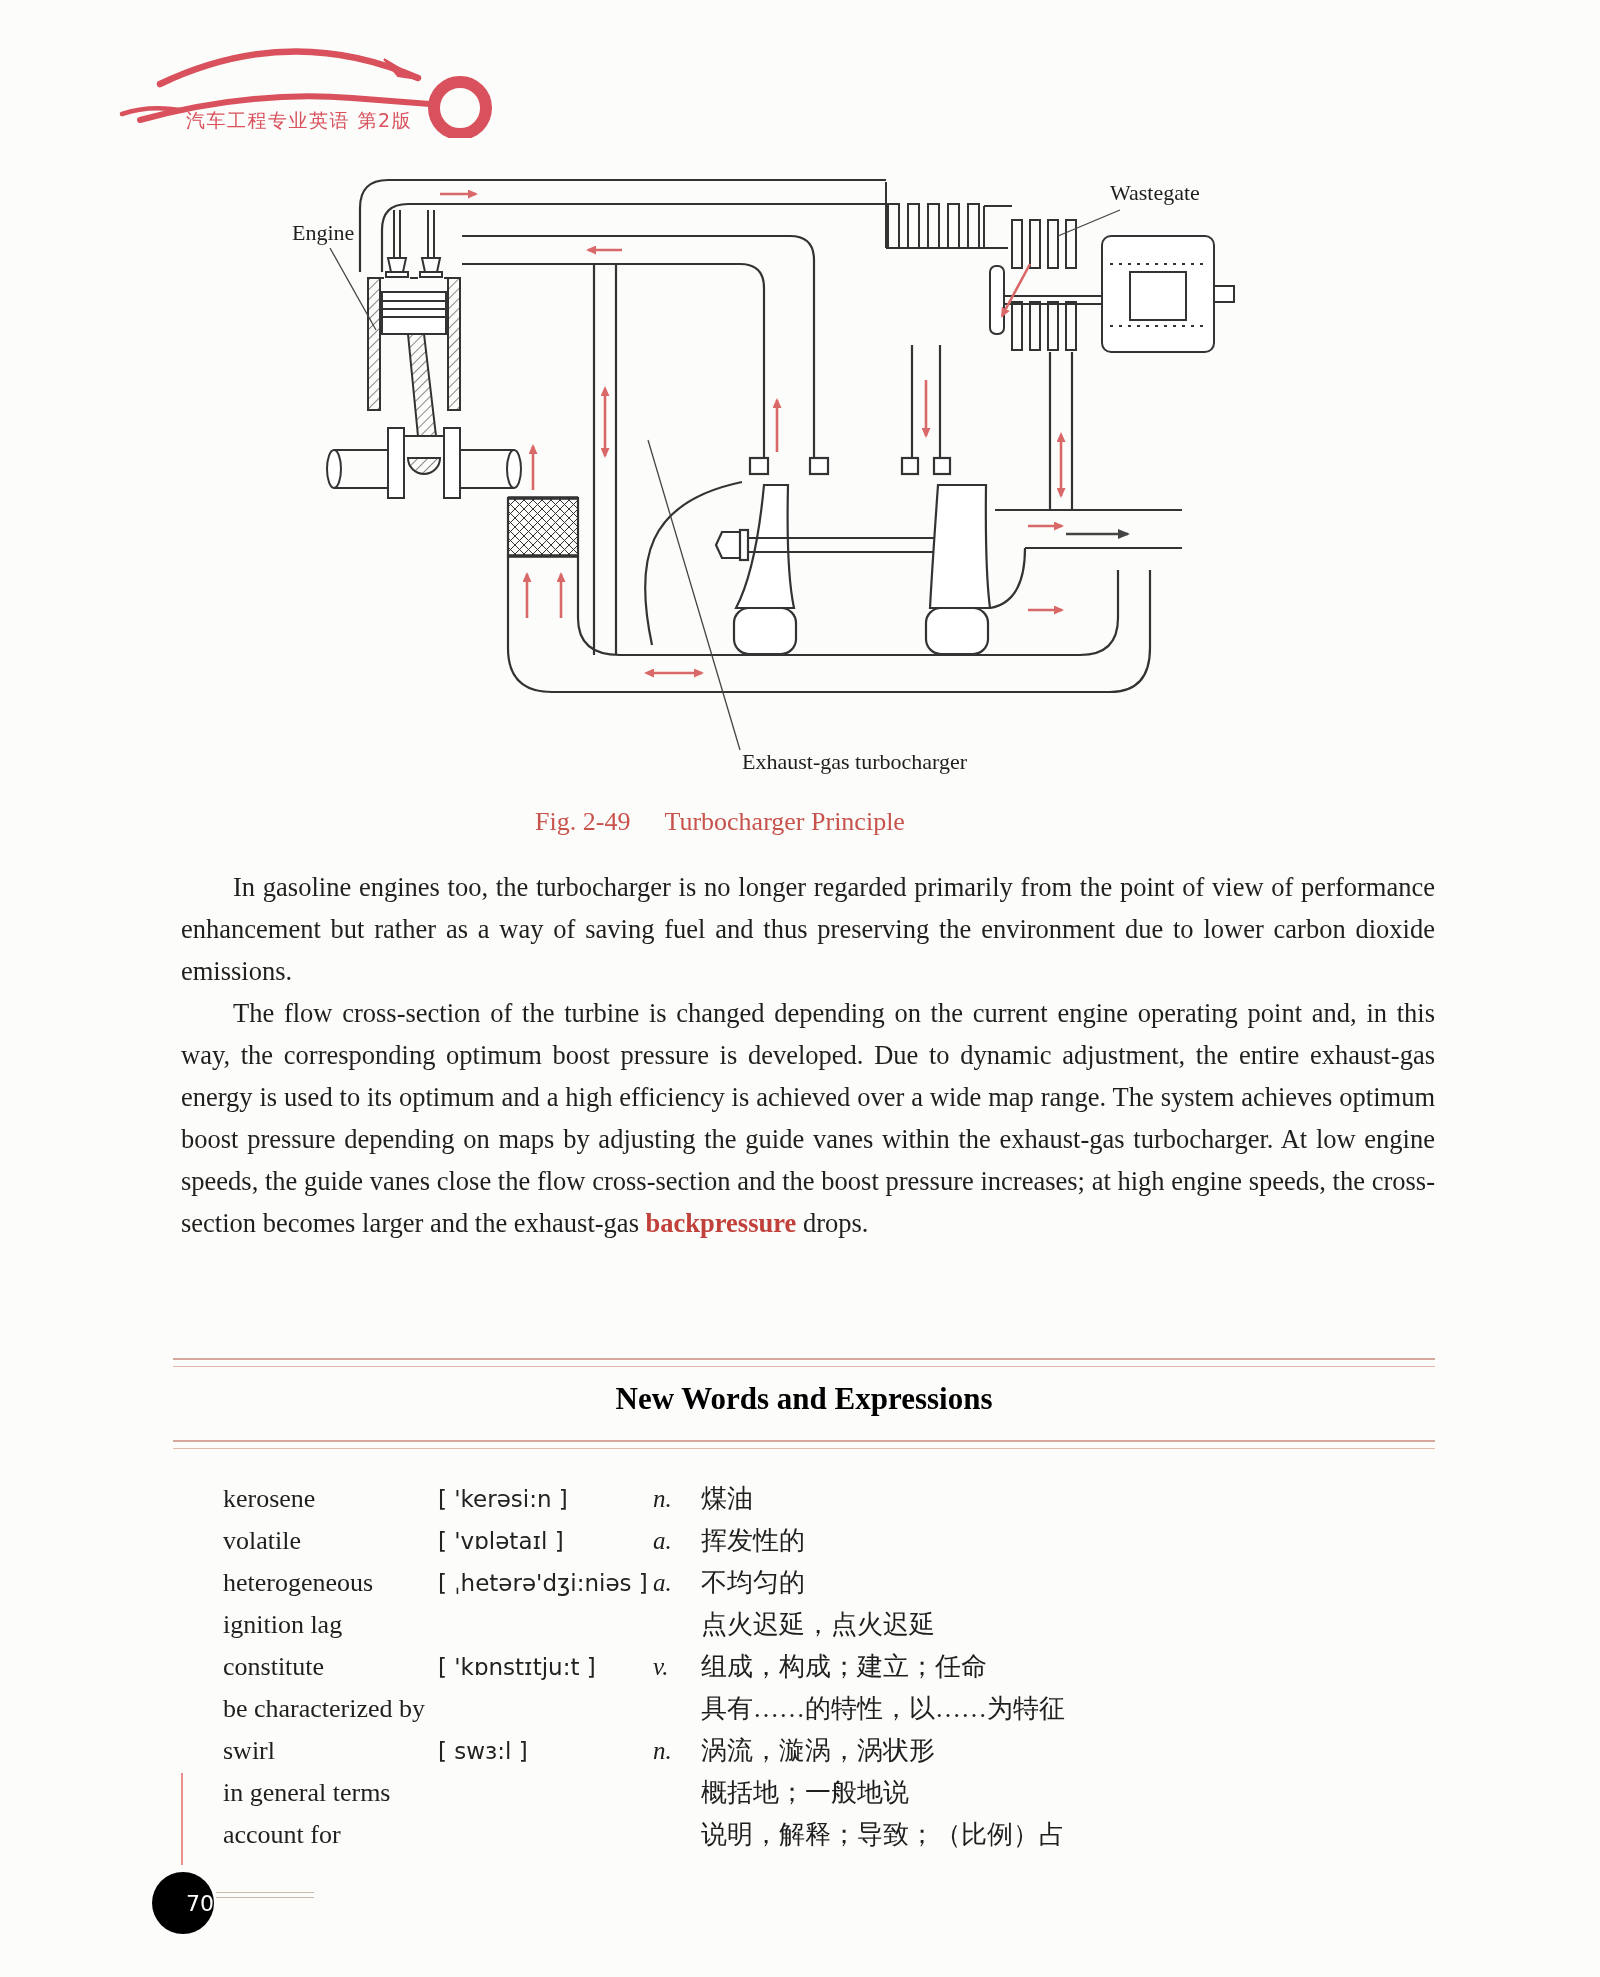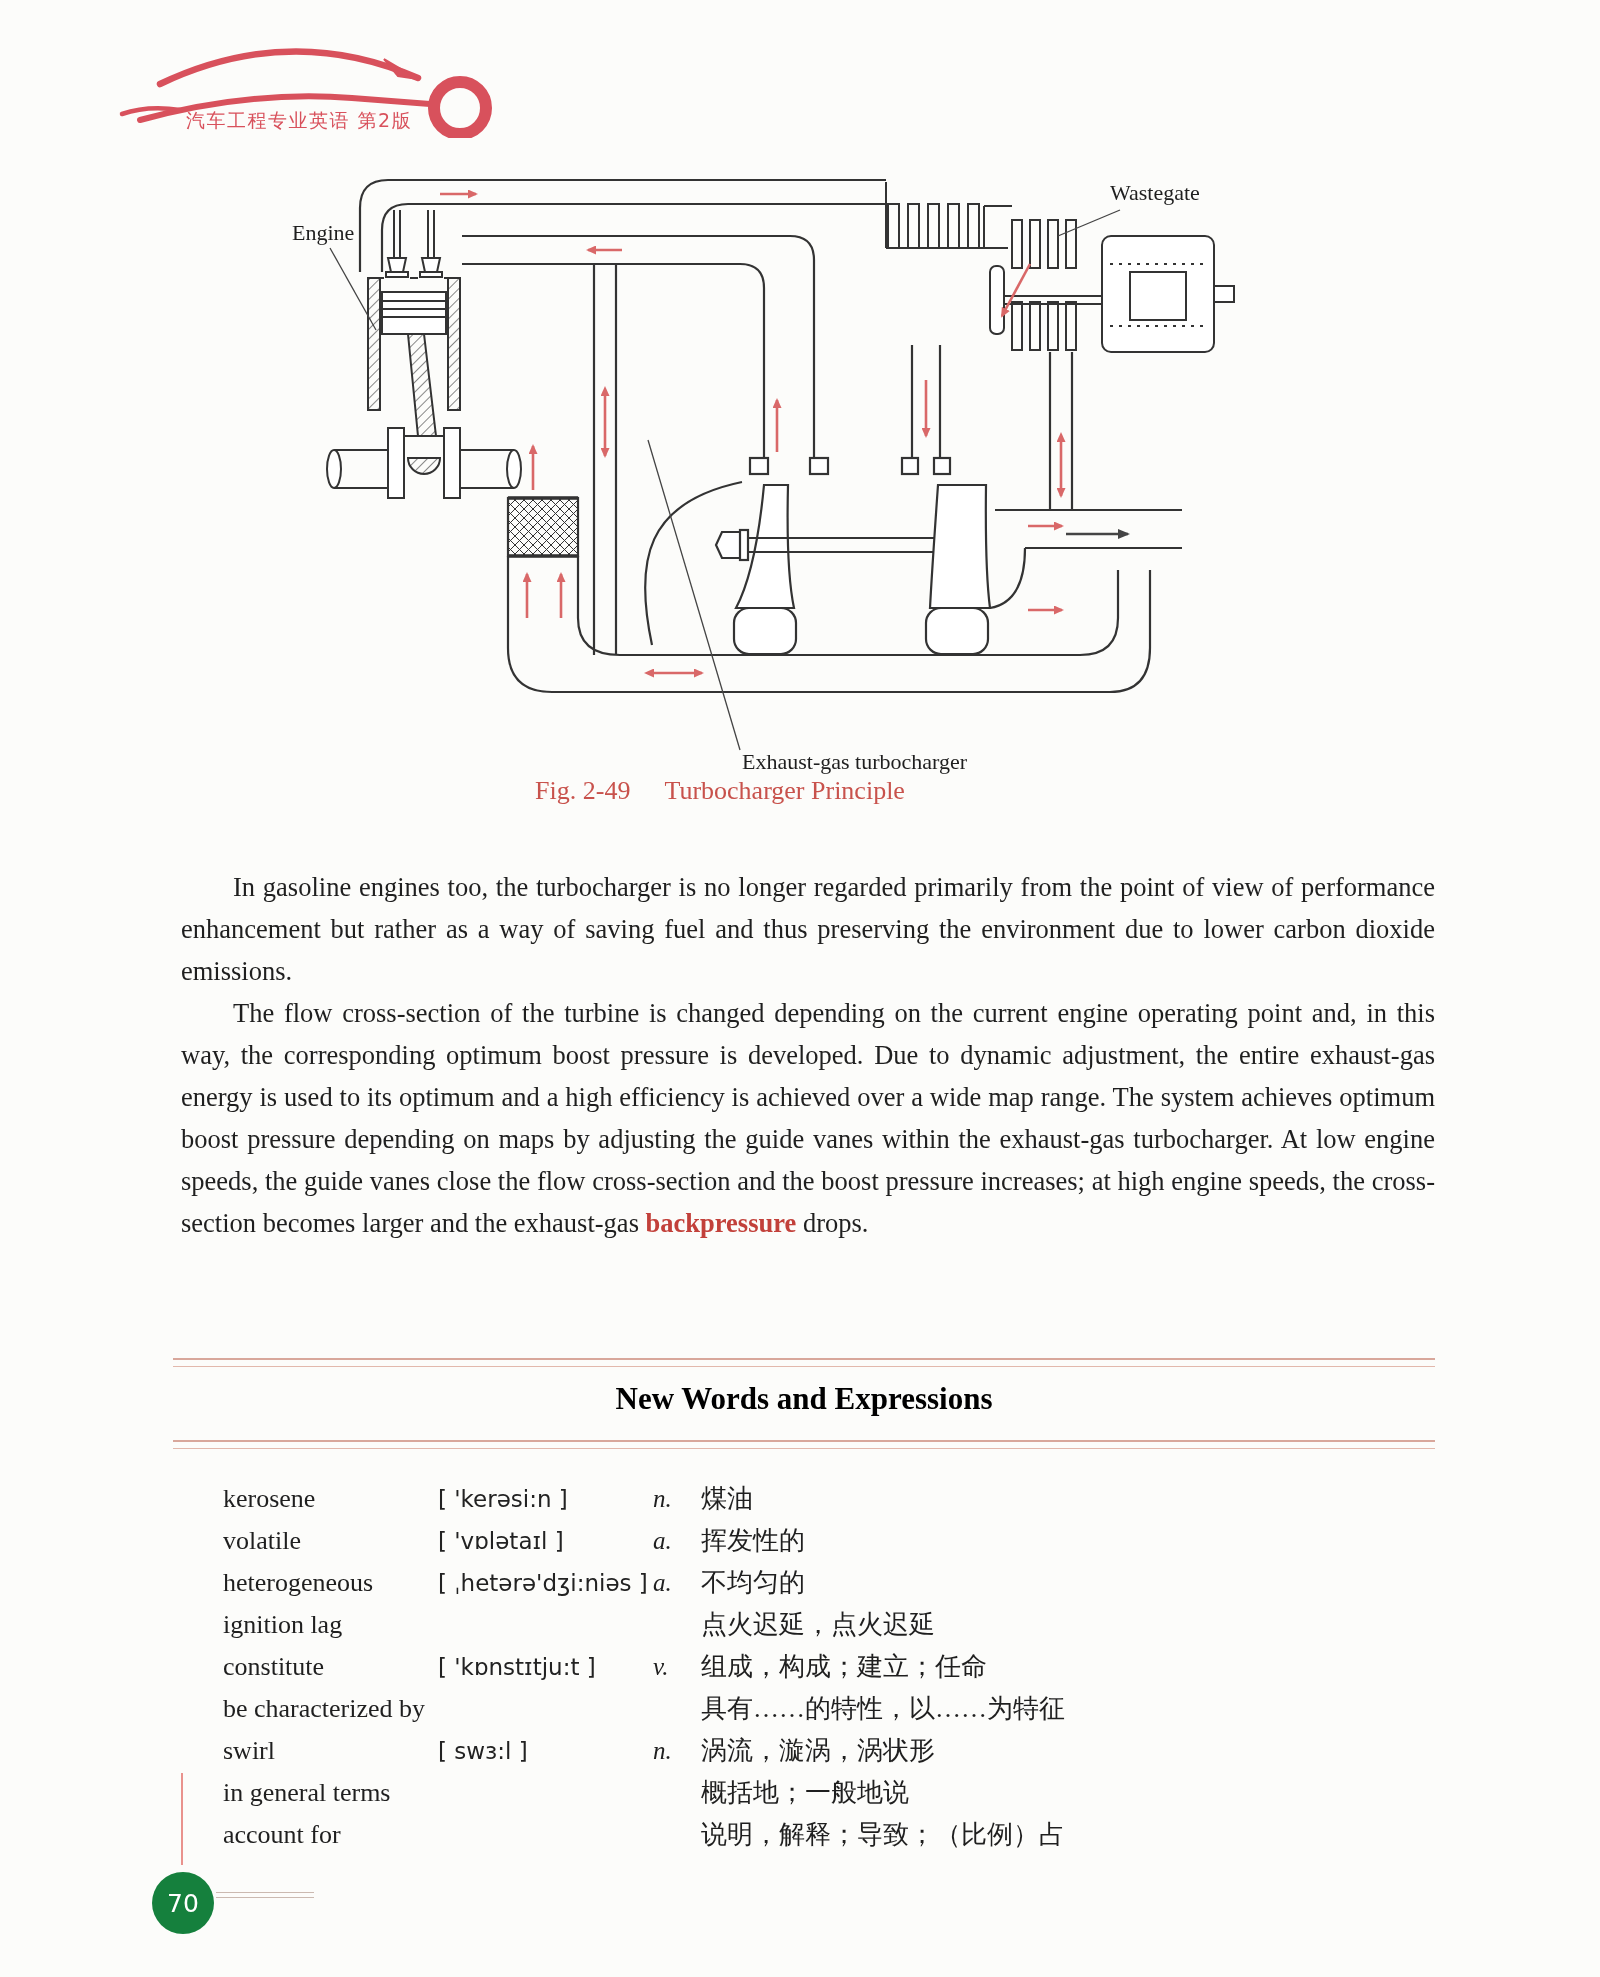--- a/index.html
+++ b/index.html
@@ -11,21 +11,21 @@
   .abs { position:absolute; }
 
   
   #logo { left:100px; top:8px; width:400px; height:130px; }
 
   
   #diagram { left:290px; top:140px; width:950px; height:640px; }
   #diagram text { font-family:"Liberation Serif", serif; font-size:22px; fill:#1f1f1f; stroke:none; }
 
   
-  .caption { left:0; top:776px; width:1440px; text-align:center;
+  .caption { left:0; top:807px; width:1440px; text-align:center;
     font-size:26px; color:#c8524c; }
   .caption .cap-gap { display:inline-block; width:34px; }
 
   
   .textblock { left:173px; top:866px; width:1262px; }
   .para { font-size:26.5px; line-height:42px; text-align:justify; margin:0; }
   .para.indent { text-indent:52px;margin-left:8px; }
   .hl { color:#c2403a; font-weight:bold; }
 
   
@@ -40,22 +40,22 @@
   .vocab { left:223px; top:1478px; width:1260px; }
   .vrow { display:flex; height:42px; line-height:42px; font-size:26px; }
   .vword { width:200px; }
   .vphon { width:215px; font-family:"DejaVu Sans", sans-serif; font-size:23px; color:#222;margin-left:15px; }
   .vpos  { width:48px; font-style:italic; font-size:25px; }
   .vcn   { flex:1; font-size:26px; }
 
   
   .foot-redline { left:181px; top:1773px; width:2px; height:92px; background:#e9928d; }
   .page-badge { left:152px; top:1872px; width:62px; height:62px; border-radius:50%;
-    background:#15803d; color:#fff; font-family:"DejaVu Sans", sans-serif;
-    font-size:25px; display:flex; align-items:center; justify-content:center; }
+    background:#000000; color:#fff; font-family:"DejaVu Sans", sans-serif;
+    font-size:22px; display:flex; align-items:center; justify-content:flex-end; }
   .foot-line { left:216px; width:98px; height:1px; background:#cbb9b0; }
 </style>
 </head>
 <body>
 
 <svg id="logo" class="abs" viewBox="0 0 400 130">
   <g stroke="#d8515c" fill="none" stroke-linecap="round">
     <path d="M60,76 Q190,14 318,70" stroke-width="6.5"></path>
     <path d="M318,71 L284,51 L298,68 Z" fill="#d8515c" stroke-width="2"></path>
     <path d="M40,112 Q150,82 252,90 L330,96" stroke-width="6"></path>

